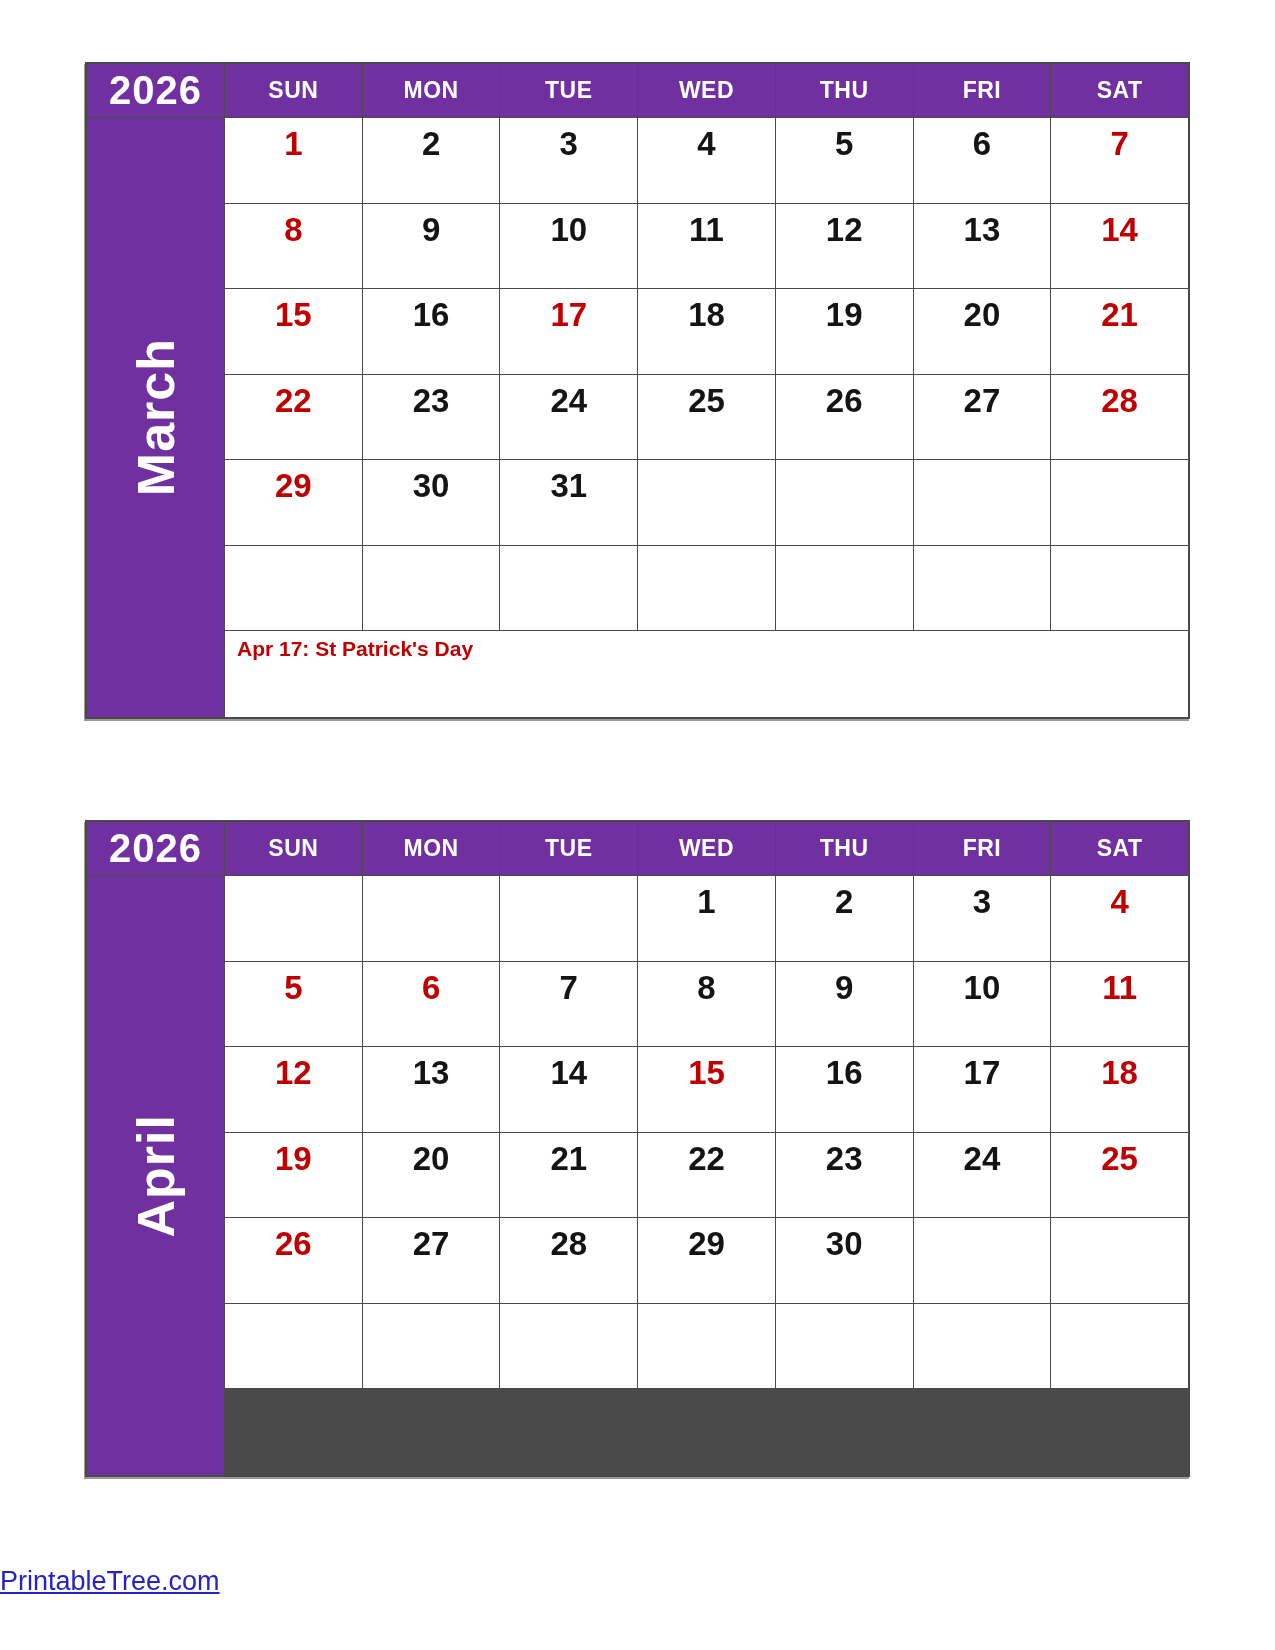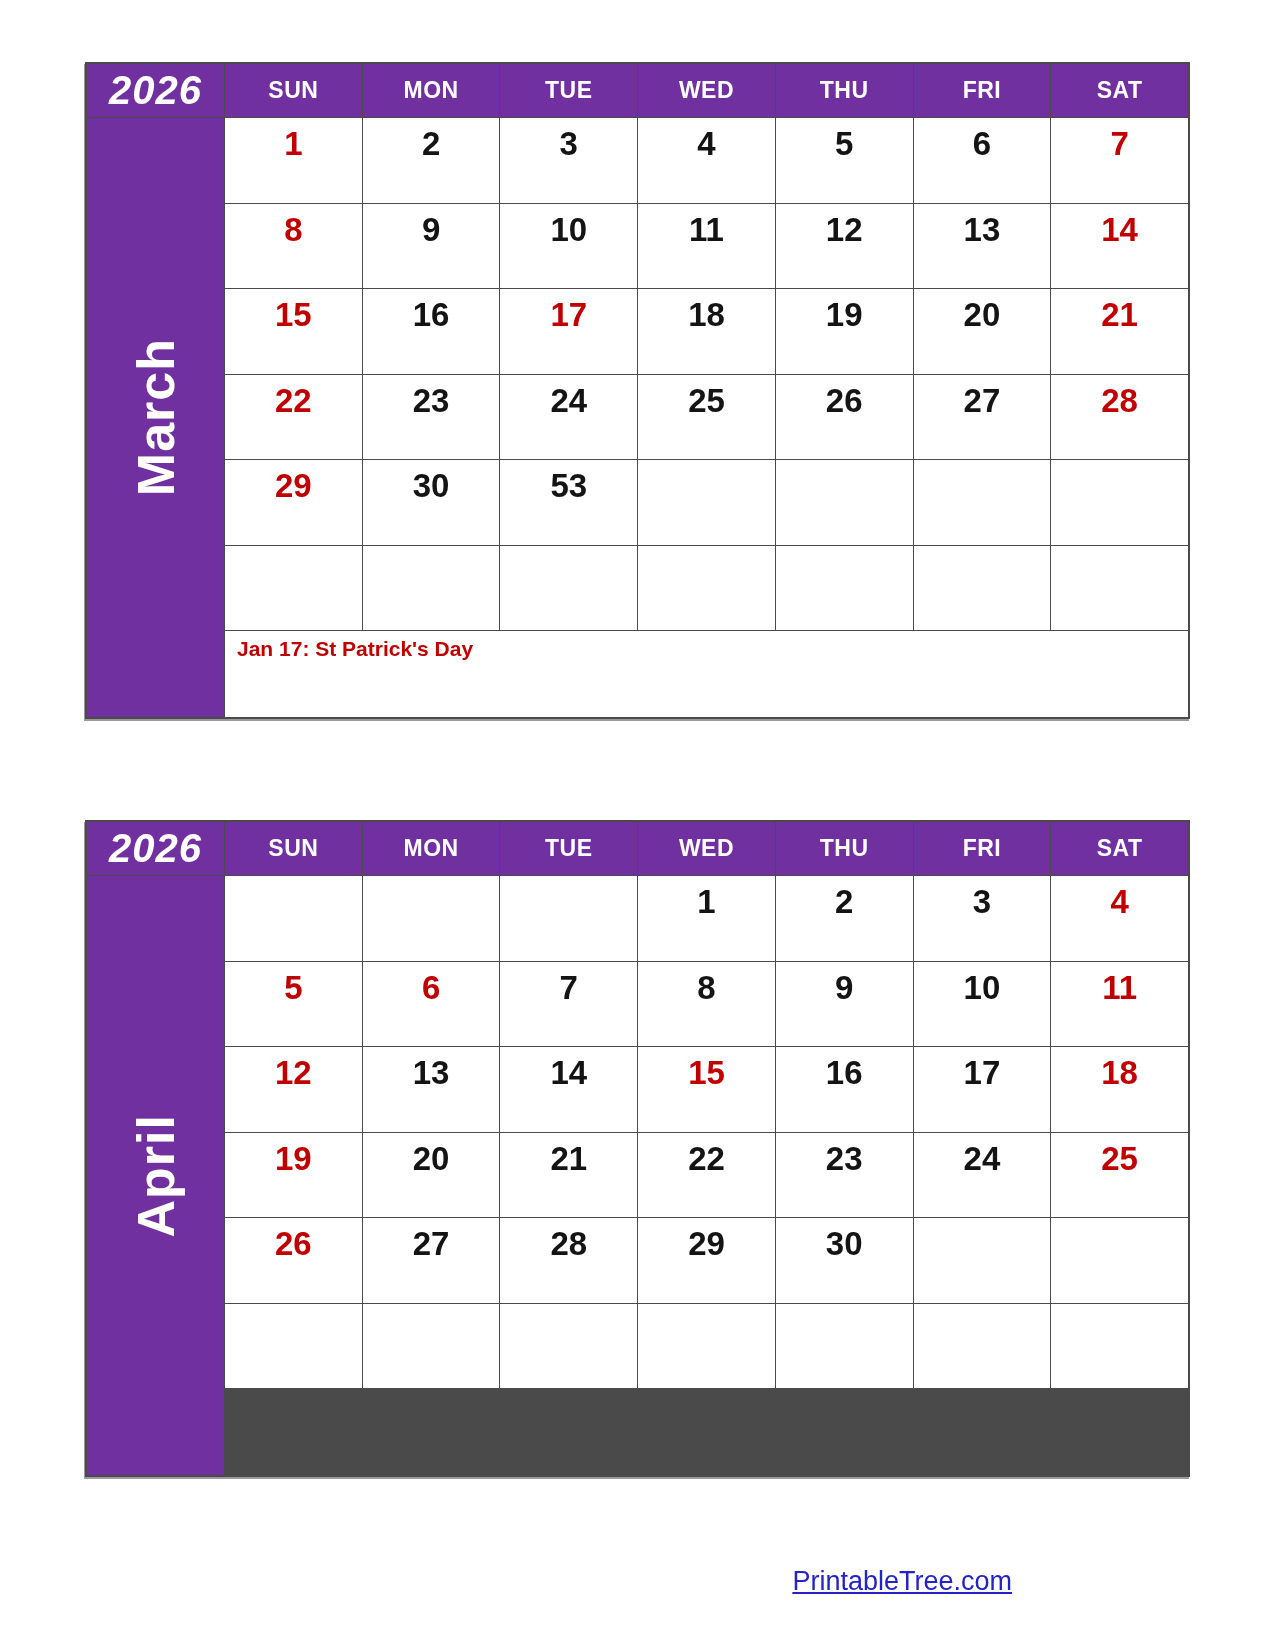--- a/index.html
+++ b/index.html
@@ -25,21 +25,21 @@
     border: 2px solid #4a4a4a;
     box-shadow: -1px 2px 0 #9a9a9a;
   }
   .cell { background: #ffffff; }
 
   .year, .dow, .month { background: var(--purple, #7030A0); color: #fff; }
 
   .year {
     grid-area: 1 / 1;
     display: flex; align-items: center; justify-content: center;
-    font-size: 40px; font-weight: bold; letter-spacing: 1px; font-style: italic;
+    font-size: 40px; font-weight: bold; letter-spacing: 1px;
   }
   .dow {
     display: flex; align-items: center; justify-content: center;
     font-size: 23px; font-weight: bold; letter-spacing: 0.5px;
   }
   .month {
     grid-area: 2 / 1 / 9 / 2;
     display: flex; align-items: center; justify-content: center;
   }
   .month-label {
@@ -58,42 +58,42 @@
   .notes {
     grid-area: 8 / 2 / 9 / 9;
     padding: 5px 12px;
     font-size: 21px; font-weight: bold; line-height: 1.28;
     color: var(--red, #C00000);
     white-space: pre-wrap;
   }
 
   .footer {
     position: absolute; left: 0; top: 1566px; width: 1012px;
-    text-align: right;
+    text-align: left;
   }
   .footer a {
     font-size: 27px;
     color: var(--link_blue, #2323C8);
     text-decoration: underline;
     font-weight: normal;
     cursor: pointer;
   }
 </style>
 </head>
 <body>
 
 <div class="page">
 
   <section class="calendar march">
     <div class="grid">
       <div class="cell year">2026</div>
       <div class="cell month">
         <span class="month-label">March</span>
       </div>
-      <div class="cell notes">Jan 17: St Patrick's Day</div>
+      <div class="cell notes">Apr 17: St Patrick's Day</div>
 
     <div class="cell dow" style="grid-area: 1 / 2;">SUN</div>
         <div class="cell dow" style="grid-area: 1 / 3;">MON</div>
         <div class="cell dow" style="grid-area: 1 / 4;">TUE</div>
         <div class="cell dow" style="grid-area: 1 / 5;">WED</div>
         <div class="cell dow" style="grid-area: 1 / 6;">THU</div>
         <div class="cell dow" style="grid-area: 1 / 7;">FRI</div>
         <div class="cell dow" style="grid-area: 1 / 8;">SAT</div>
         <div class="cell day red" style="grid-area: 2 / 2;">1</div>
         <div class="cell day" style="grid-area: 2 / 3;">2</div>
@@ -118,21 +118,21 @@
         <div class="cell day red" style="grid-area: 4 / 8;">21</div>
         <div class="cell day red" style="grid-area: 5 / 2;">22</div>
         <div class="cell day" style="grid-area: 5 / 3;">23</div>
         <div class="cell day" style="grid-area: 5 / 4;">24</div>
         <div class="cell day" style="grid-area: 5 / 5;">25</div>
         <div class="cell day" style="grid-area: 5 / 6;">26</div>
         <div class="cell day" style="grid-area: 5 / 7;">27</div>
         <div class="cell day red" style="grid-area: 5 / 8;">28</div>
         <div class="cell day red" style="grid-area: 6 / 2;">29</div>
         <div class="cell day" style="grid-area: 6 / 3;">30</div>
-        <div class="cell day" style="grid-area: 6 / 4;">53</div>
+        <div class="cell day" style="grid-area: 6 / 4;">31</div>
         <div class="cell day" style="grid-area: 6 / 5;"></div>
         <div class="cell day" style="grid-area: 6 / 6;"></div>
         <div class="cell day" style="grid-area: 6 / 7;"></div>
         <div class="cell day" style="grid-area: 6 / 8;"></div>
         <div class="cell day" style="grid-area: 7 / 2;"></div>
         <div class="cell day" style="grid-area: 7 / 3;"></div>
         <div class="cell day" style="grid-area: 7 / 4;"></div>
         <div class="cell day" style="grid-area: 7 / 5;"></div>
         <div class="cell day" style="grid-area: 7 / 6;"></div>
         <div class="cell day" style="grid-area: 7 / 7;"></div>

